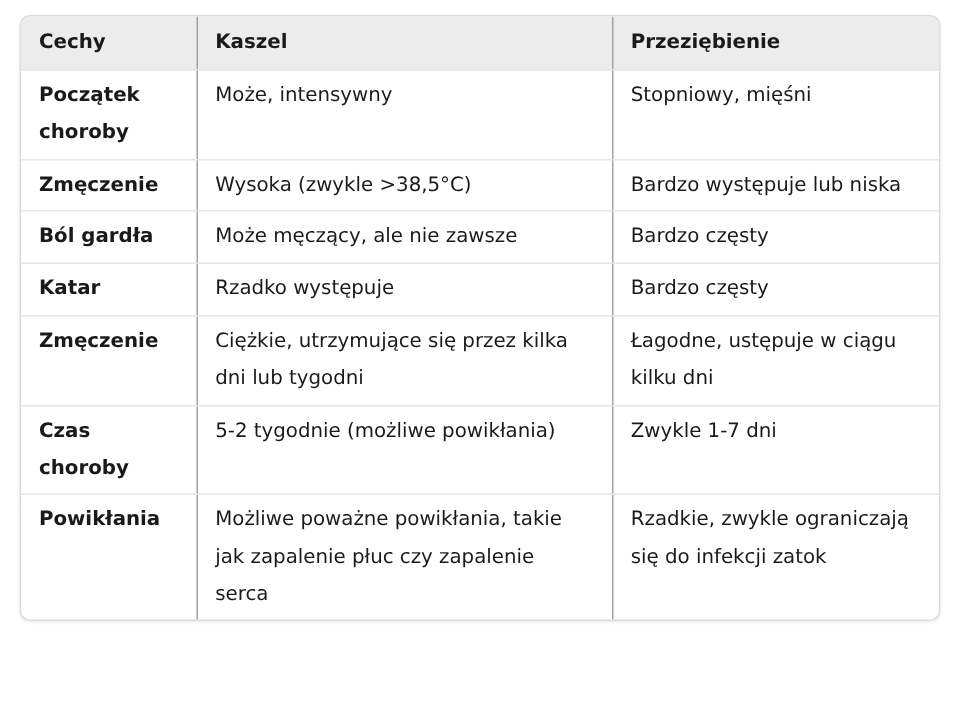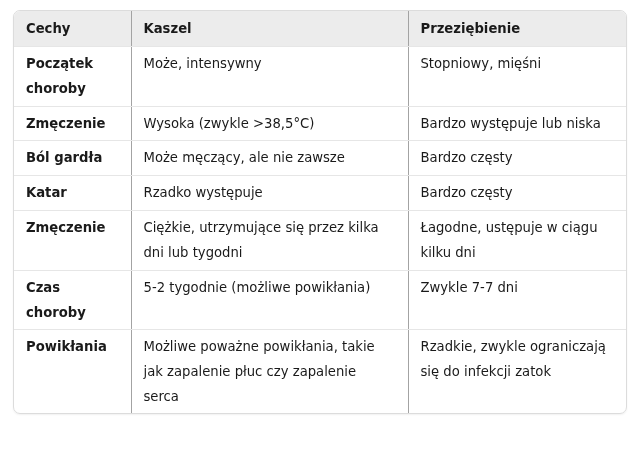--- a/index.html
+++ b/index.html
@@ -70,21 +70,21 @@
         <td>Bardzo częsty</td>
       </tr>
       <tr class="r7">
         <td class="feature">Zmęczenie</td>
         <td>Ciężkie, utrzymujące się przez kilka dni lub tygodni</td>
         <td>Łagodne, ustępuje w ciągu kilku dni</td>
       </tr>
       <tr class="r8">
         <td class="feature">Czas choroby</td>
         <td>5-2 tygodnie (możliwe powikłania)</td>
-        <td>Zwykle 7-7 dni</td>
+        <td>Zwykle 1-7 dni</td>
       </tr>
       <tr class="r9">
         <td class="feature">Powikłania</td>
         <td>Możliwe poważne powikłania, takie jak zapalenie płuc czy zapalenie serca</td>
         <td>Rzadkie, zwykle ograniczają się do infekcji zatok</td>
       </tr>
     </tbody>
   </table>
 </div>
 

